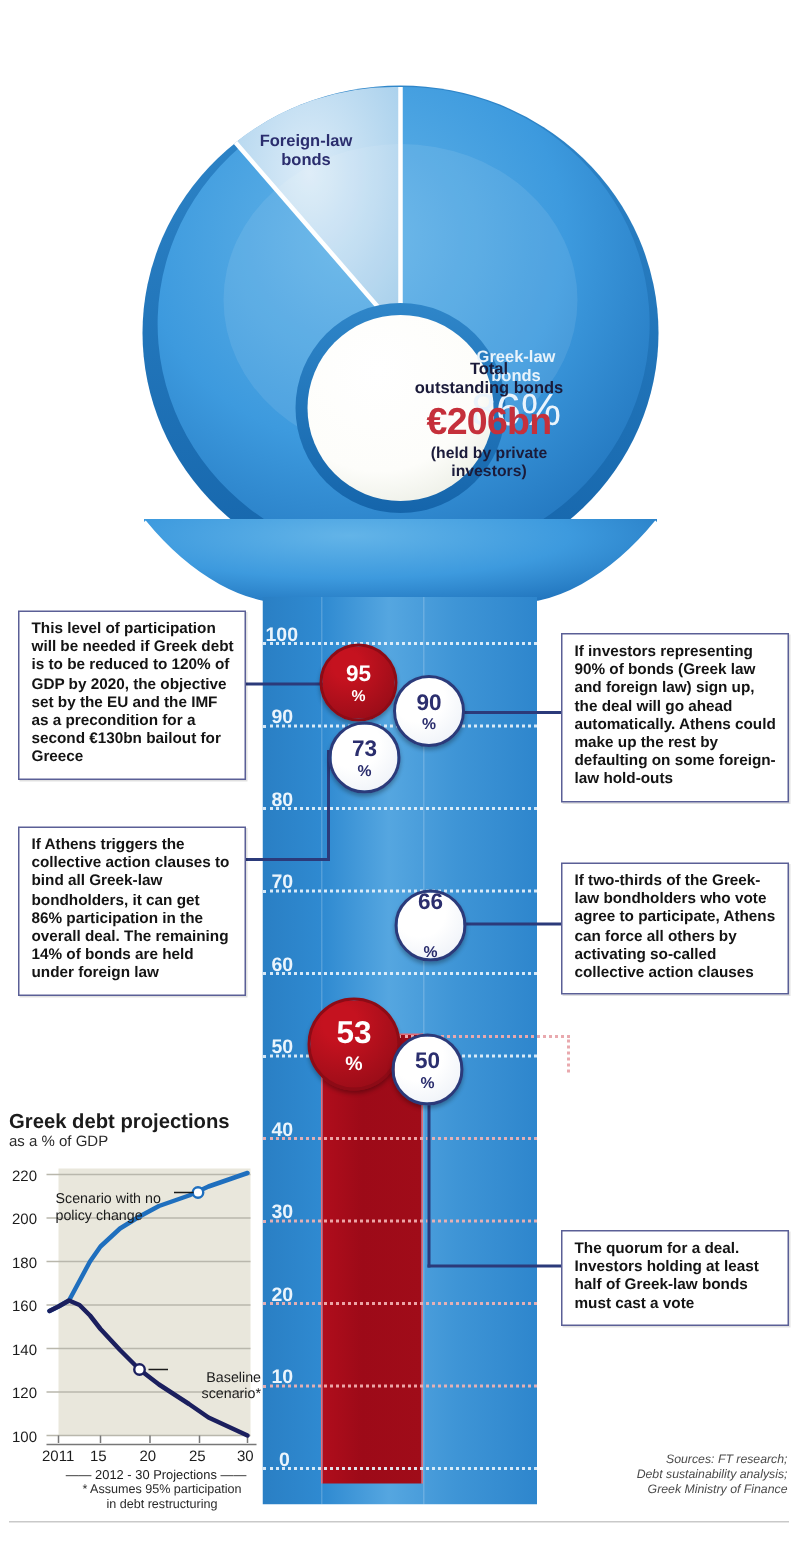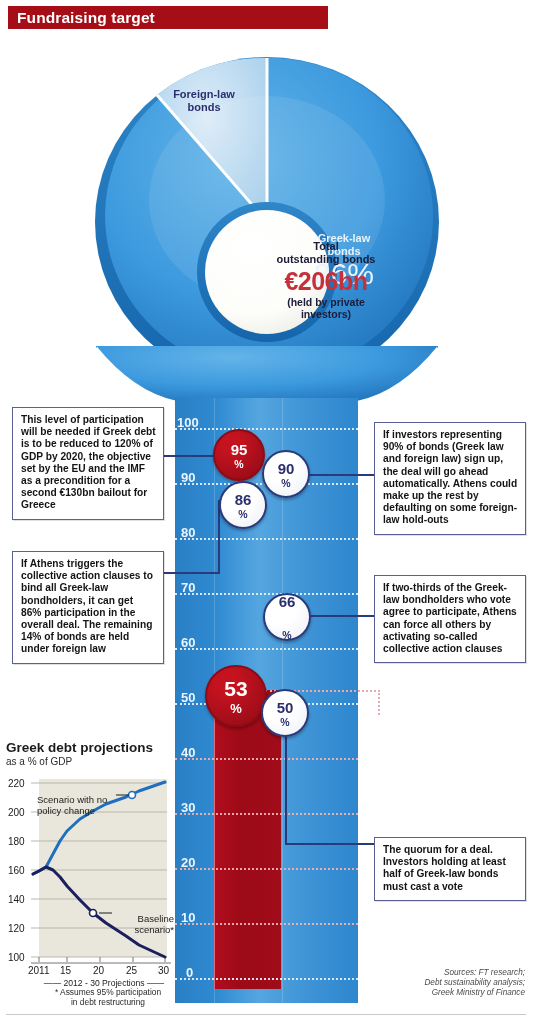--- a/index.html
+++ b/index.html
@@ -93,23 +93,20 @@
              text-align: right; font-size: 8.2px; font-style: italic;
              color: #4a4a4a; line-height: 10px; }
   .footline { position:absolute; left:6px; top:1014px; width:520px; height:1px; background:#c9c9c9;}
   .annot { position:absolute; font-size:9.5px; color:#1b1b1b; line-height:11px;}
 </style>
 </head>
 <body>
 
 <div id="root">
 
-  <div class="title-bar">
-    <span class="t">Fundraising target</span>
-  </div>
 
   <div class="donut-wrap">
     <svg class="donut-svg" width="350" height="350" viewBox="0 0 350 350">
       <defs>
         <radialGradient id="gBig" cx="40%" cy="32%" r="78%">
           <stop offset="0%" stop-color="#63b4e8"></stop>
           <stop offset="55%" stop-color="#3d9ade"></stop>
           <stop offset="100%" stop-color="#1f72bb"></stop>
         </radialGradient>
         <radialGradient id="gLight" cx="45%" cy="35%" r="80%">
@@ -220,41 +217,41 @@
 
   <div class="bub red" style="left:213px; top:429px; width:52px; height:52px;">
     <span class="n">95</span>
       <span class="s">%</span>
   </div>
   <div class="bub white" style="left:262px; top:450px; width:48px; height:48px;">
     <span class="n">90</span>
       <span class="s">%</span>
   </div>
   <div class="bub white" style="left:219px; top:481px; width:48px; height:48px;">
-    <span class="n">86</span>
+    <span class="n">73</span>
       <span class="s">%</span>
   </div>
   <div class="bub white" style="left:263px; top:593px; width:48px; height:48px;gap:19px;">
     <span class="n">66</span>
       <span class="s">%</span>
   </div>
   <div class="bub red big" style="left:205px; top:665px; width:62px; height:62px;">
     <span class="n">53</span>
       <span class="s">%</span>
   </div>
   <div class="bub white" style="left:261px; top:689px; width:48px; height:48px;">
     <span class="n">50</span>
       <span class="s">%</span>
   </div>
 
   <div class="callout" style="left:12px; top:407px; width:152px;">This level of participation will be needed if Greek debt is to be reduced to 120% of GDP by 2020, the objective set by the EU and the IMF as a precondition for a second €130bn bailout for Greece</div>
   <div class="callout" style="left:12px; top:551px; width:152px;">If Athens triggers the collective action clauses to bind all Greek-law bondholders, it can get 86% participation in the overall deal. The remaining 14% of bonds are held under foreign law</div>
   <div class="callout" style="left:374px; top:422px; width:152px;">If investors representing 90% of bonds (Greek law and foreign law) sign up, the deal will go ahead automatically. Athens could make up the rest by defaulting on some foreign-law hold-outs</div>
   <div class="callout" style="left:374px; top:575px; width:152px;">If two-thirds of the Greek-law bondholders who vote agree to participate, Athens can force all others by activating so-called collective action clauses</div>
-  <div class="callout" style="left:374px; top:820px; width:152px;margin-top:17px;">The quorum for a deal. Investors holding at least half of Greek-law bonds must cast a vote</div>
+  <div class="callout" style="left:374px; top:820px; width:152px;">The quorum for a deal. Investors holding at least half of Greek-law bonds must cast a vote</div>
 
   <div class="lc">
     <div class="lc-title">Greek debt projections</div>
     <div class="lc-sub">as a % of GDP</div>
 
     <svg width="170" height="215" viewBox="0 0 170 215" style="margin-top:4px">
 
       <rect x="33" y="8" width="128" height="178" fill="#e9e7dc"></rect>
 
       <g stroke="#b9b7ac" stroke-width="1">

